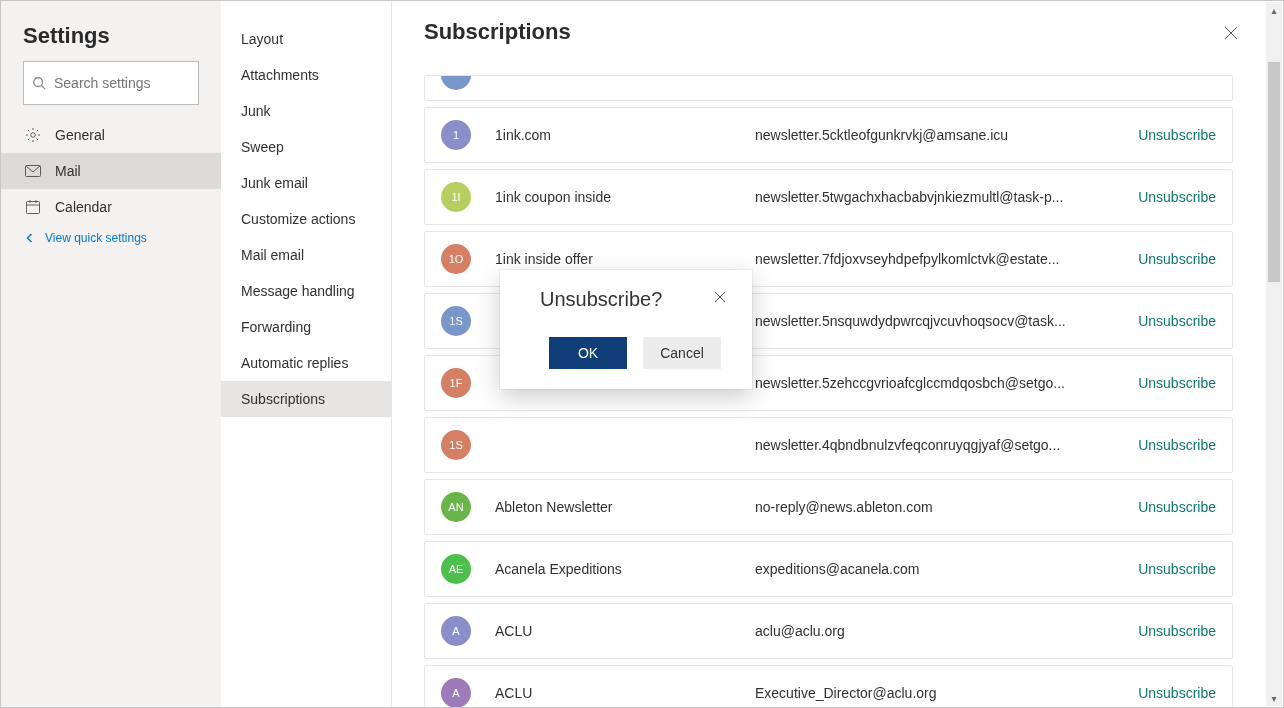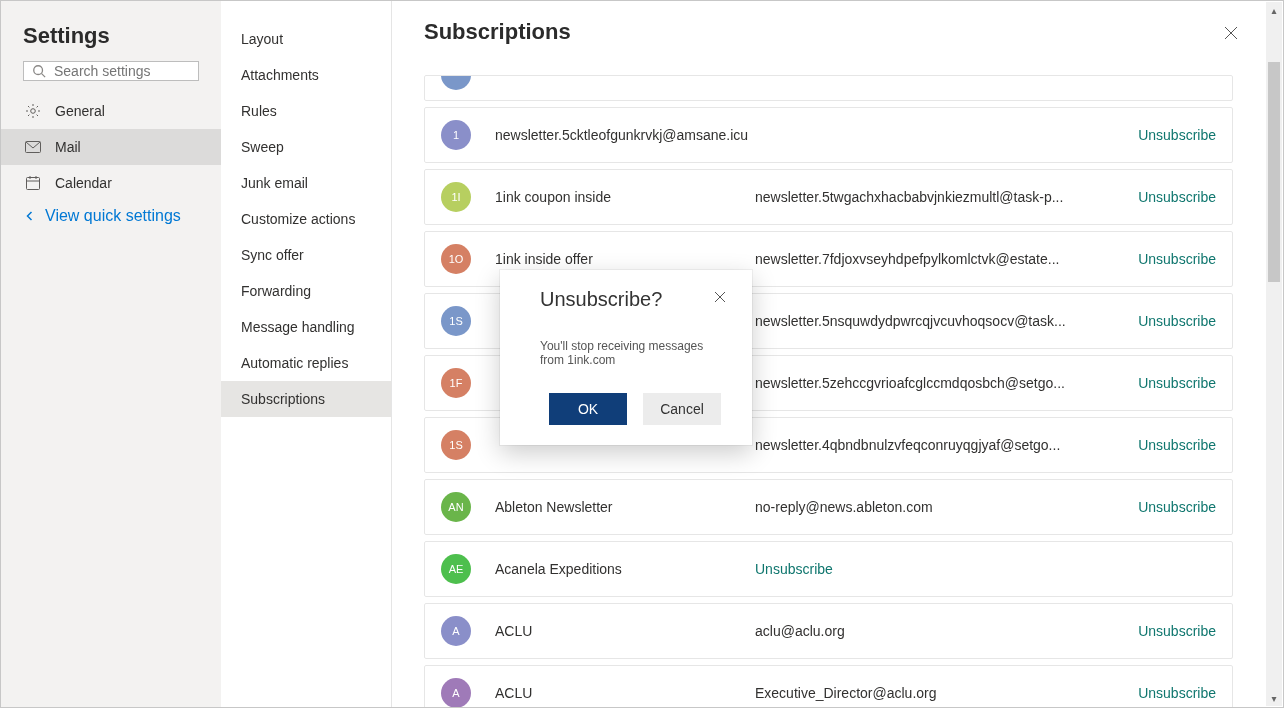--- a/index.html
+++ b/index.html
@@ -34,21 +34,21 @@
     color: #2b2b2b;
   }
   .search-wrap {
     padding: 0 22px 12px 22px;
   }
   .search-box {
     display: flex;
     align-items: center;
     border: 1px solid #bdbdbd;
     background: #ffffff;
-    height: 20px;
+    height: 44px;
     padding: 0 8px;
   }
   .search-icon {
     width: 16px; height: 16px;
     margin-right: 6px;
     display: flex; align-items: center; justify-content: center;
   }
   .search-input {
     border: none;
     outline: none;
@@ -70,21 +70,21 @@
   .sidebar-item .icon {
     width: 20px; height: 20px;
     margin-right: 12px;
     display: flex; align-items: center; justify-content: center;
     color: #605e5c;
   }
   .quick-settings {
     display: flex; align-items: center;
     padding: 6px 22px;
     color: #0078d4;
-    font-size: 16px;
+    font-size: 12px;
     cursor: pointer;
   }
   .quick-settings .icon {
     width: 14px; height: 14px;
     margin-right: 8px;
     display: flex; align-items: center; justify-content: center;
   }
   
   .subnav {
     width: 171px;
@@ -298,27 +298,27 @@
           <path d="M6.5 1L2.5 5l4 4"></path>
         </svg>
       </span>
       <span>View quick settings</span>
     </div>
   </div>
 
   <div class="subnav">
     <div class="subnav-item">Layout</div>
     <div class="subnav-item">Attachments</div>
-    <div class="subnav-item">Rules</div>
+    <div class="subnav-item">Junk</div>
     <div class="subnav-item">Sweep</div>
     <div class="subnav-item">Junk email</div>
     <div class="subnav-item">Customize actions</div>
-    <div class="subnav-item">Sync offer</div>
+    <div class="subnav-item">Mail email</div>
+    <div class="subnav-item">Message handling</div>
     <div class="subnav-item">Forwarding</div>
-    <div class="subnav-item">Message handling</div>
     <div class="subnav-item">Automatic replies</div>
     <div class="subnav-item selected">Subscriptions</div>
   </div>
 
   <div class="main">
     <div class="main-header">
       <div class="main-title">Subscriptions</div>
       <div class="close-btn">
         <span>
           <svg width="14" height="14" viewBox="0 0 14 14" stroke="#555" stroke-width="1">
@@ -331,20 +331,21 @@
 
     <div class="list-container" id="sub-list">
 
     <div class="sub-item cut-top">
           <div class="avatar" style="background: rgb(122, 151, 201);"></div>
           <div class="sender-name"></div>
           <div class="sender-email"></div>
         </div>
         <div class="sub-item">
           <div class="avatar" style="background: rgb(138, 143, 201);">1</div>
+          <div class="sender-name">1ink.com</div>
           <div class="sender-email">newsletter.5cktleofgunkrvkj@amsane.icu</div>
           <div class="unsubscribe-link">Unsubscribe</div>
         </div>
         <div class="sub-item">
           <div class="avatar" style="background: rgb(183, 207, 96);">1I</div>
           <div class="sender-name">1ink  coupon inside</div>
           <div class="sender-email">newsletter.5twgachxhacbabvjnkiezmultl@task-p...</div>
           <div class="unsubscribe-link">Unsubscribe</div>
         </div>
         <div class="sub-item">
@@ -373,20 +374,21 @@
         </div>
         <div class="sub-item">
           <div class="avatar" style="background: rgb(106, 181, 74);">AN</div>
           <div class="sender-name">Ableton Newsletter</div>
           <div class="sender-email">no-reply@news.ableton.com</div>
           <div class="unsubscribe-link">Unsubscribe</div>
         </div>
         <div class="sub-item">
           <div class="avatar" style="background: rgb(77, 191, 77);">AE</div>
           <div class="sender-name">Acanela Expeditions</div>
+          <div class="sender-email">expeditions@acanela.com</div>
           <div class="unsubscribe-link">Unsubscribe</div>
         </div>
         <div class="sub-item">
           <div class="avatar" style="background: rgb(138, 143, 201);">A</div>
           <div class="sender-name">ACLU</div>
           <div class="sender-email">aclu@aclu.org</div>
           <div class="unsubscribe-link">Unsubscribe</div>
         </div>
         <div class="sub-item">
           <div class="avatar" style="background: rgb(159, 122, 184);">A</div>
@@ -408,20 +410,19 @@
       <div class="dialog-title">Unsubscribe?</div>
       <div class="dialog-close">
         <span>
           <svg width="12" height="12" viewBox="0 0 12 12" stroke="#555" stroke-width="1">
             <line x1="1" y1="1" x2="11" y2="11"></line>
               <line x1="11" y1="1" x2="1" y2="11"></line>
           </svg>
         </span>
       </div>
     </div>
-    <div class="dialog-body">You'll stop receiving messages from 1ink.com</div>
     <div class="dialog-actions">
       <button class="btn btn-primary">OK</button>
       <button class="btn btn-secondary">Cancel</button>
     </div>
   </div>
 
 </div>
 
 </body></html>

